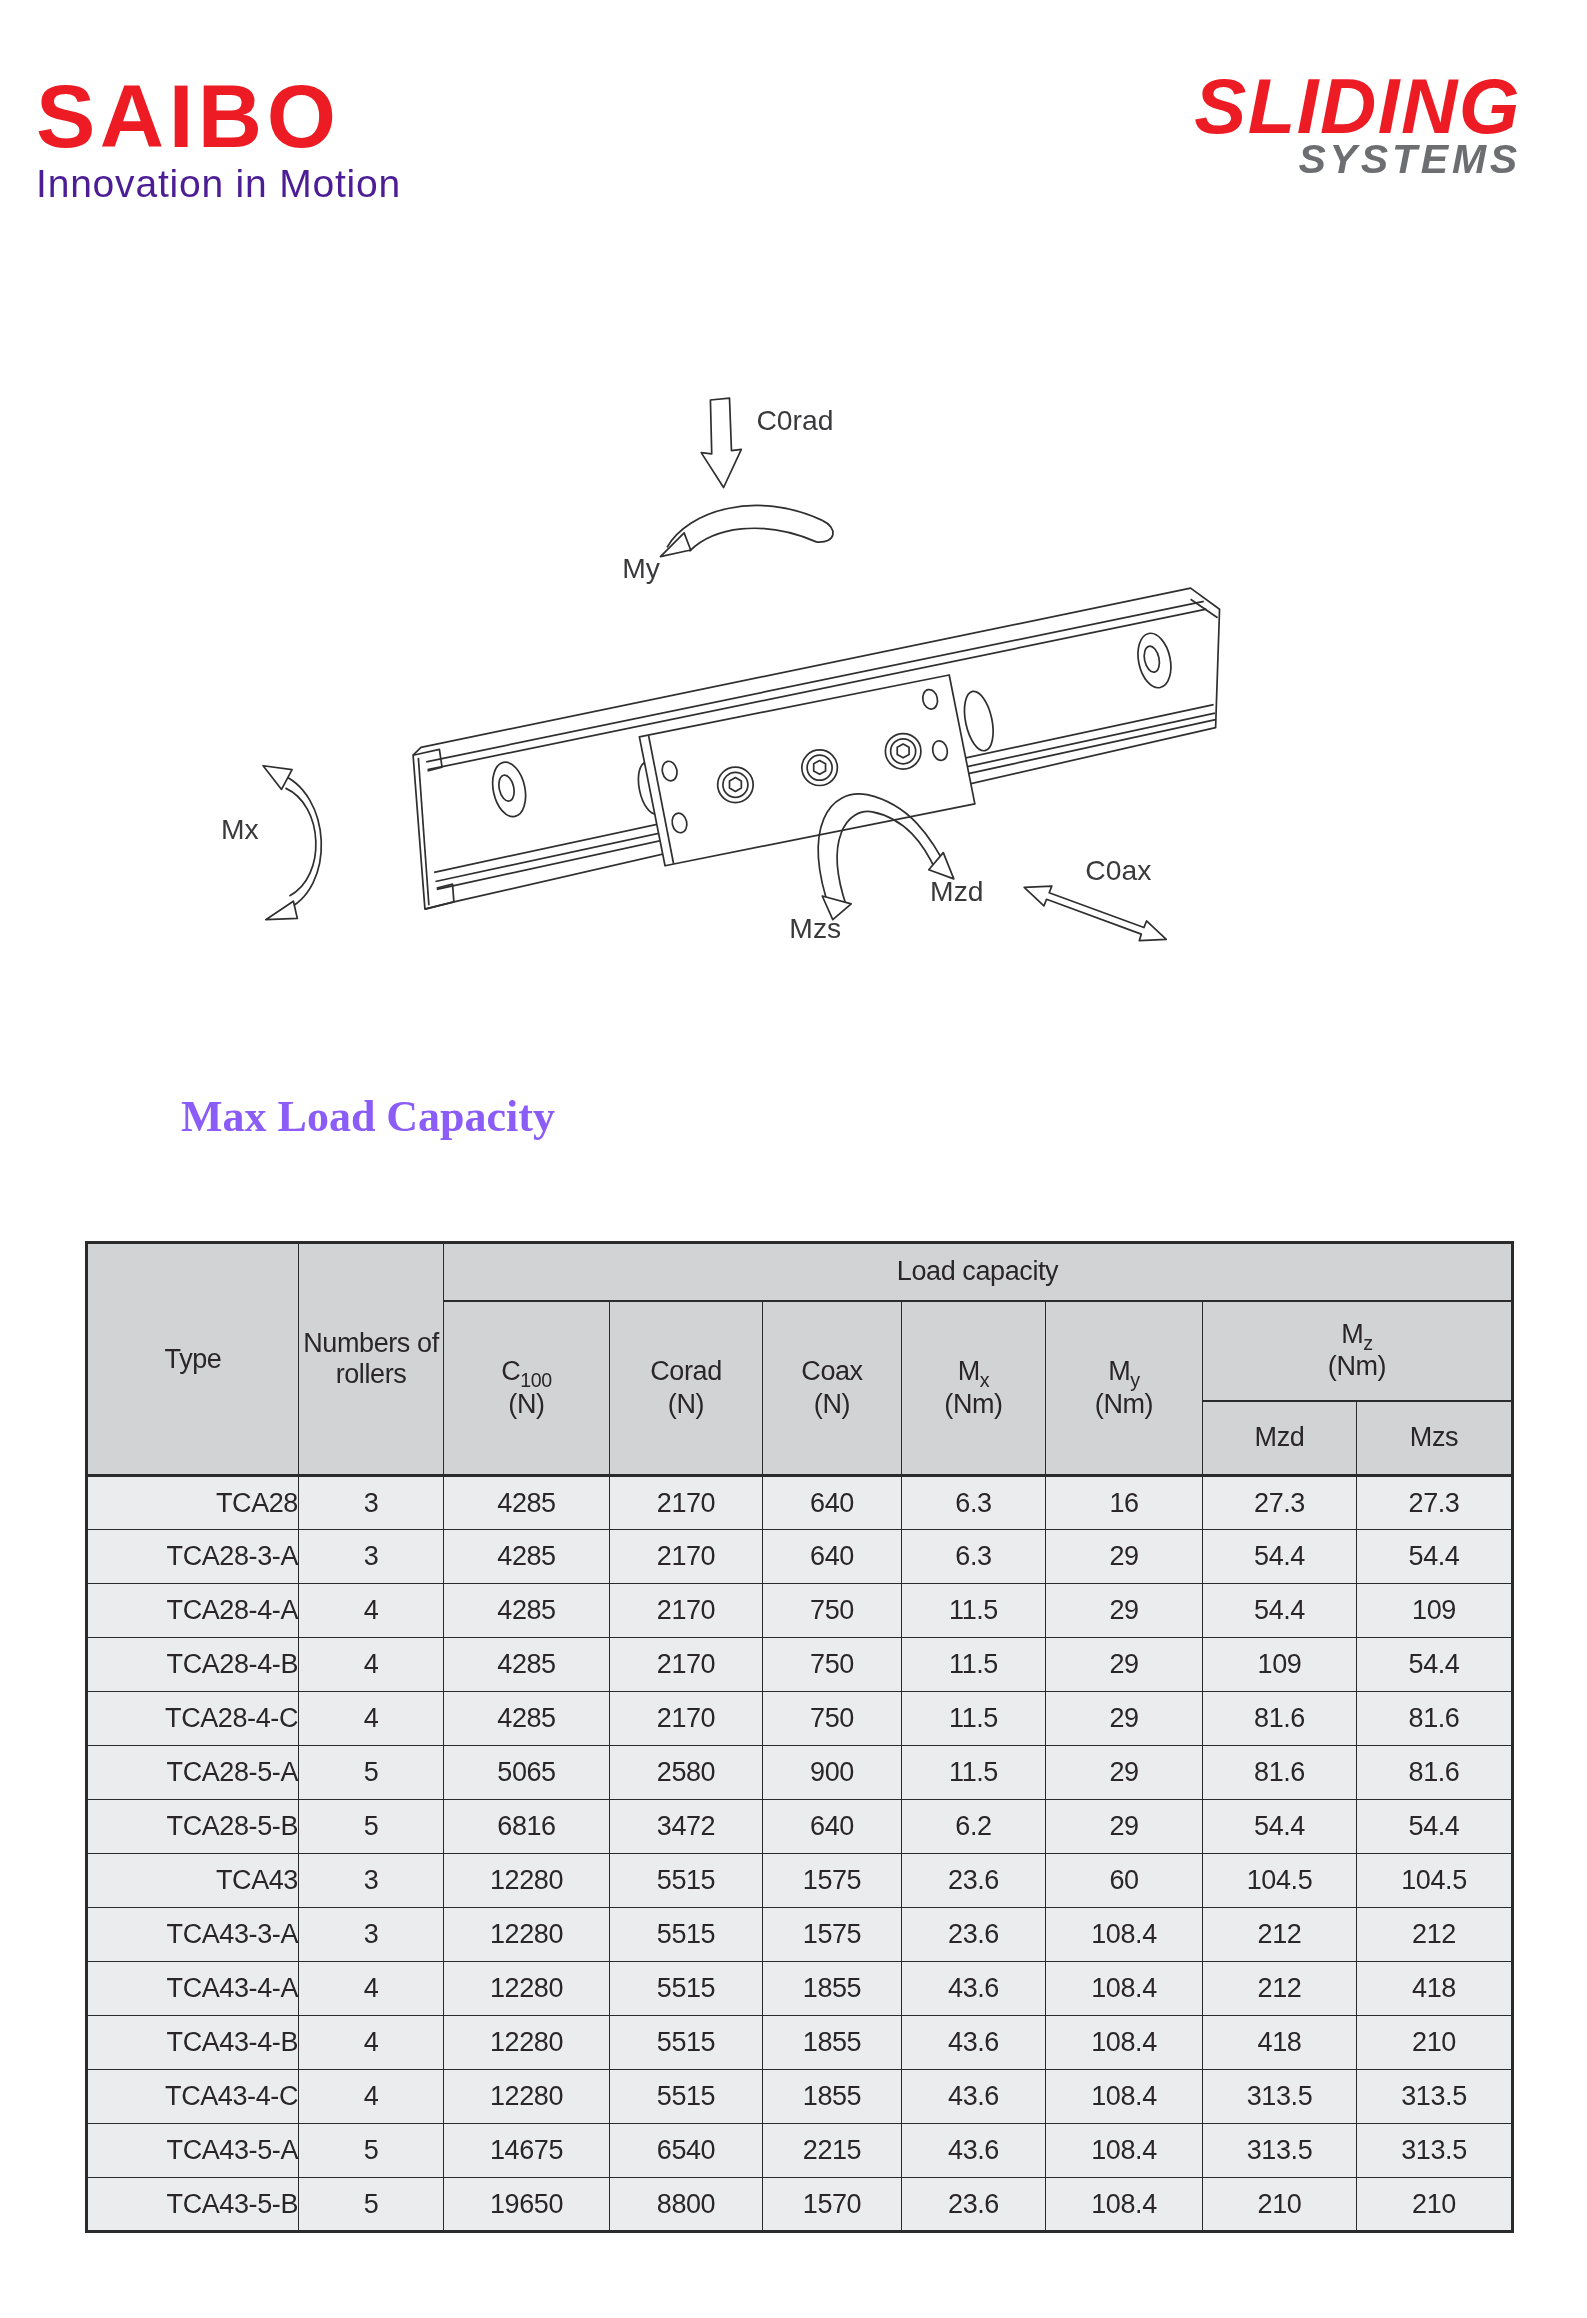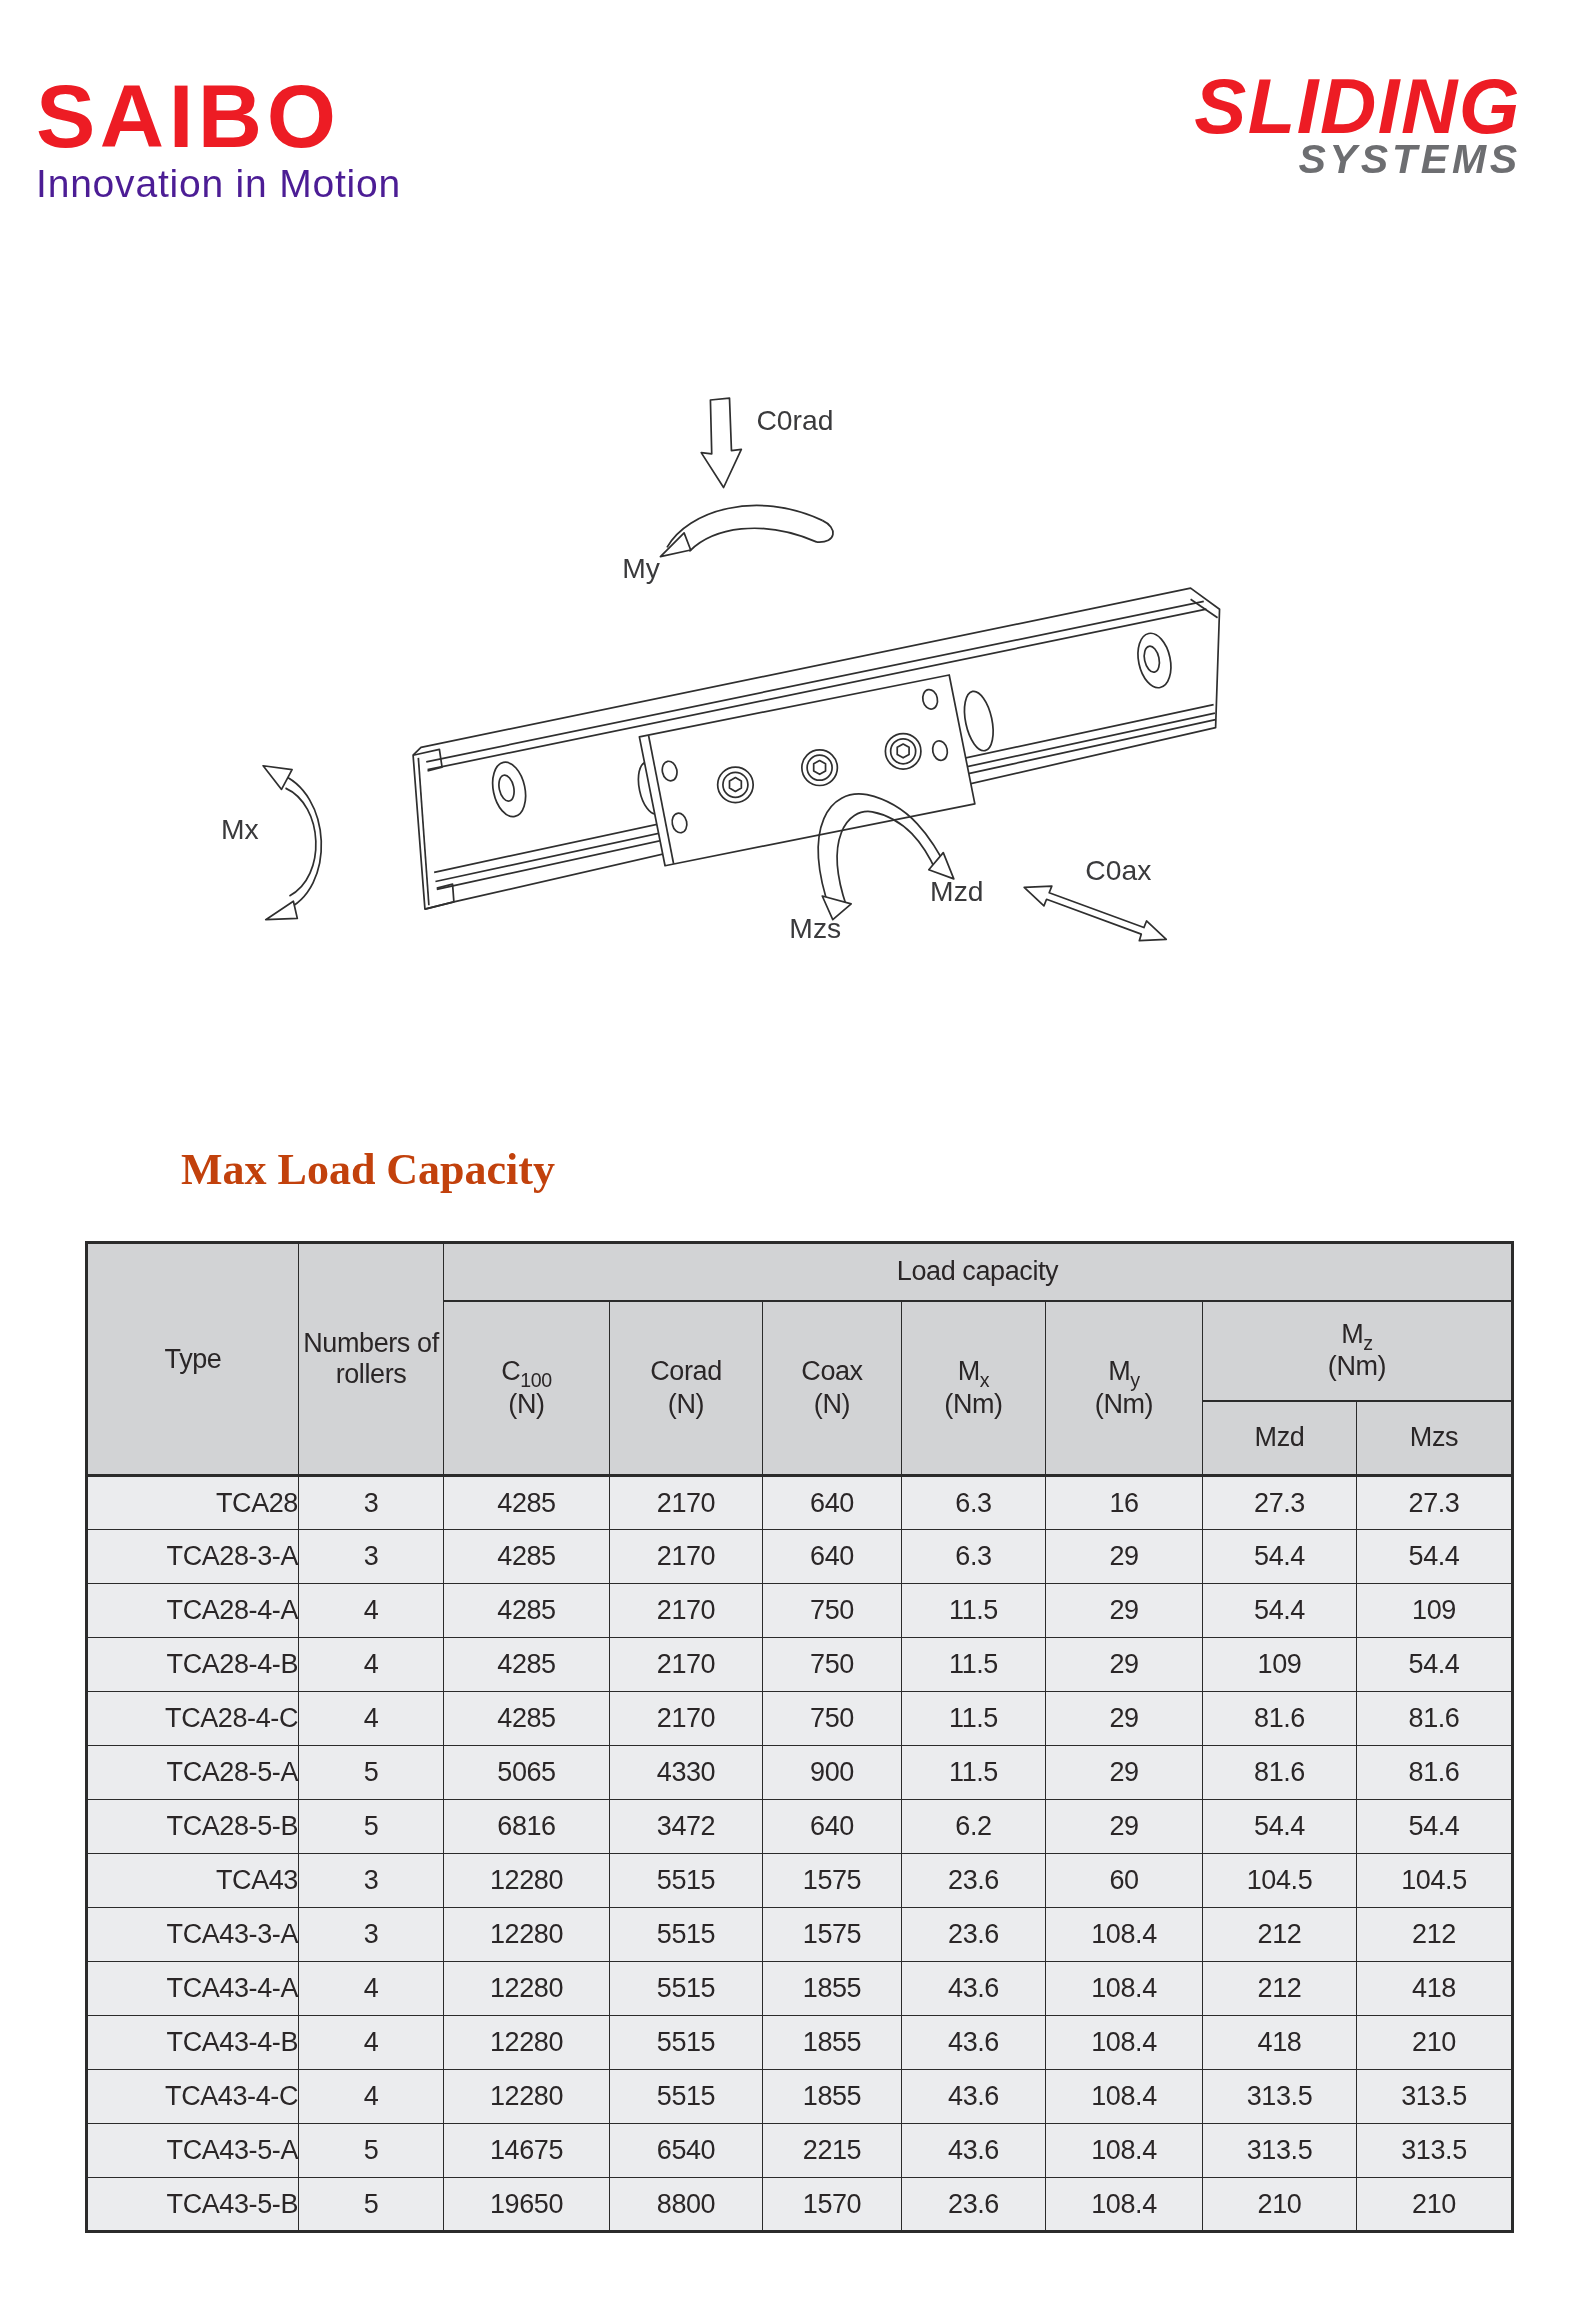--- a/index.html
+++ b/index.html
@@ -22,22 +22,22 @@
     font-size:78px;line-height:0.95;letter-spacing:1.5px;color:var(--brand_red);}
   .sliding-line2{font-family:"Liberation Sans",sans-serif;font-style:italic;font-weight:bold;
     font-size:41px;line-height:1;letter-spacing:3.8px;color:var(--logo_gray);margin-top:-4.5px;}
 
   
   .diagram{position:absolute;left:0;top:287px;width:1384px;height:822px;}
   .diagram svg{display:block;width:100%;height:100%;}
   .dia-label{font-family:"Liberation Sans",sans-serif;font-size:43px;fill:var(--label);}
 
   
-  .section-title{position:absolute;left:181px;top:1144px;
-    font-family:"Liberation Serif",serif;font-weight:bold;font-size:44px;color:#c2410c;}
+  .section-title{position:absolute;left:181px;top:1091px;
+    font-family:"Liberation Serif",serif;font-weight:bold;font-size:44px;color:#8b5cf6;}
 
   
   .load-table{position:absolute;left:85px;top:1241px;width:1428px;
     border-collapse:collapse;table-layout:fixed;
     font-family:"Liberation Sans",sans-serif;font-size:27px;color:var(--ink);}
   .load-table th,.load-table td{border:1.5px solid var(--line);text-align:center;vertical-align:middle;
     font-weight:normal;letter-spacing:-0.4px;}
   .load-table{border:3px solid var(--line);}
   .load-table thead th{background:var(--header_bg);}
   .load-table tbody td{background:var(--row_bg);height:54px;}
@@ -265,21 +265,21 @@
           <td>750</td>
           <td>11.5</td>
           <td>29</td>
           <td>81.6</td>
           <td>81.6</td>
         </tr>
         <tr>
           <td class="type-col">TCA28-5-A</td>
           <td>5</td>
           <td>5065</td>
-          <td>4330</td>
+          <td>2580</td>
           <td>900</td>
           <td>11.5</td>
           <td>29</td>
           <td>81.6</td>
           <td>81.6</td>
         </tr>
         <tr>
           <td class="type-col">TCA28-5-B</td>
           <td>5</td>
           <td>6816</td>

